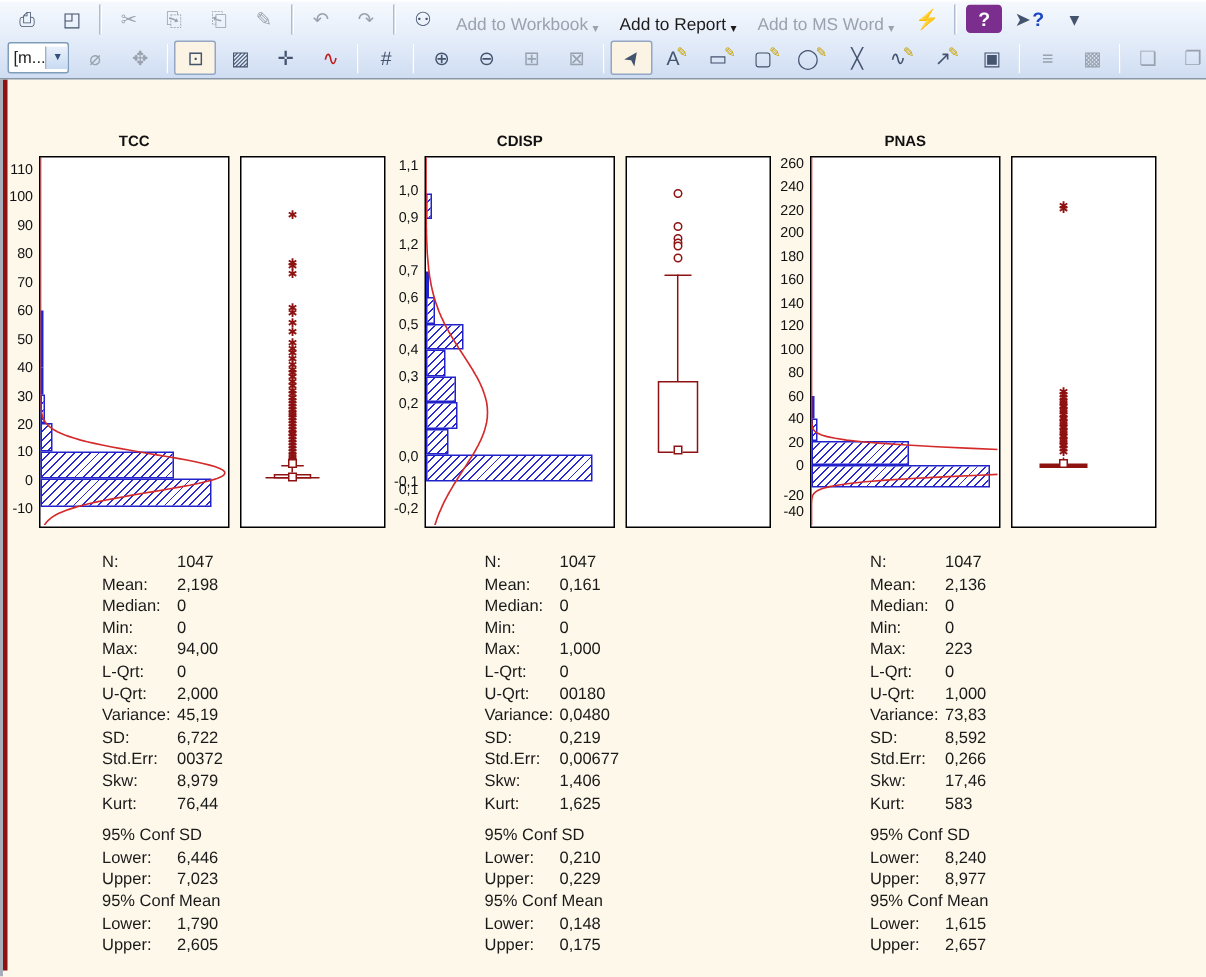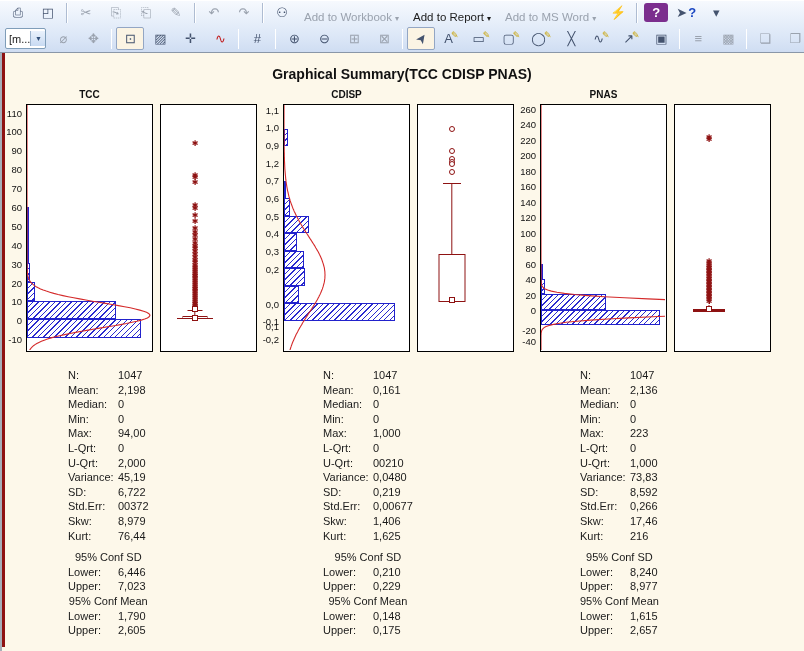--- a/index.html
+++ b/index.html
@@ -65,21 +65,21 @@
   .bp-sq{position:absolute;width:4px;height:4px;border:1px solid #8E1212;background:#fff;transform:translate(-50%,-50%);}
   .bp-stem{position:absolute;width:1.4px;background:#8E1212;transform:translateX(-50%);}
   .bp-dotted{position:absolute;width:0;border-left:1px dotted #8E1212;transform:translateX(-50%);}
   .bp-cap{position:absolute;height:1.4px;background:#8E1212;transform:translateX(-50%);}
   .bp-thick{position:absolute;height:3px;background:#8E1212;transform:translateX(-50%);}
   .bp-box{position:absolute;border:1.4px solid #8E1212;background:transparent;transform:translateX(-50%);box-sizing:border-box;}
   
   .stats{position:absolute;font-size:11px;color:#1a1a1a;white-space:nowrap;}
   .srow{height:14.6px;line-height:14.6px;}
   .slabel{display:inline-block;min-width:50px;}
-  .sheader{height:14.6px;line-height:14.6px;text-align:center;}
+  .sheader{height:14.6px;line-height:14.6px;}
   .sgap{height:7px;}
 </style>
 </head>
 <body>
 
 <div class="toolbars">
   <div class="tb-row tb-row1">
       <div class="tb-btn">
         <span class="glyph">⎙</span>
       </div>
@@ -225,21 +225,20 @@
       </div>
       <div class="tb-btn disabled">
         <span class="glyph">❐</span>
       </div>
     </div>
 </div>
 
 <div class="doc">
   <div class="win-edge"></div>
   <div class="graph-edge"></div>
-  <div class="report-title">Graphical Summary(TCC CDISP PNAS)</div>
 
   <section class="panel">
     <div class="panel-title" style="left: 26px; top: 36px; width: 127px;">TCC</div>
     <div class="plot hist" style="left: 26px; top: 51px; width: 127px; height: 248px;">
         <div class="bar" style="top: 214.387px; height: 18.6748px; width: 114.264px;"></div>
         <div class="bar" style="top: 195.712px; height: 18.6748px; width: 89.424px;"></div>
         <div class="bar" style="top: 177.037px; height: 18.6748px; width: 7.7004px;"></div>
         <div class="bar" style="top: 158.362px; height: 18.6748px; width: 2.7324px;"></div>
         <div class="bar" style="top: 139.687px; height: 18.6748px; width: 2px;"></div>
         <div class="bar" style="top: 121.013px; height: 18.6748px; width: 2px;"></div>
@@ -364,21 +363,21 @@
         <div class="bp-circ" style="left: 34px; top: 67.19px;"></div>
         <div class="bp-sq" style="left: 34px; top: 194.589px;"></div>
       </div>
     <div class="stats" style="left: 323px; top: 315px;">
         <div class="srow"><span class="slabel">N:</span><span class="sval">1047</span></div>
         <div class="srow"><span class="slabel">Mean:</span><span class="sval">0,161</span></div>
         <div class="srow"><span class="slabel">Median:</span><span class="sval">0</span></div>
         <div class="srow"><span class="slabel">Min:</span><span class="sval">0</span></div>
         <div class="srow"><span class="slabel">Max:</span><span class="sval">1,000</span></div>
         <div class="srow"><span class="slabel">L-Qrt:</span><span class="sval">0</span></div>
-        <div class="srow"><span class="slabel">U-Qrt:</span><span class="sval">00210</span></div>
+        <div class="srow"><span class="slabel">U-Qrt:</span><span class="sval">00180</span></div>
         <div class="srow"><span class="slabel">Variance:</span><span class="sval">0,0480</span></div>
         <div class="srow"><span class="slabel">SD:</span><span class="sval">0,219</span></div>
         <div class="srow"><span class="slabel">Std.Err:</span><span class="sval">0,00677</span></div>
         <div class="srow"><span class="slabel">Skw:</span><span class="sval">1,406</span></div>
         <div class="srow"><span class="slabel">Kurt:</span><span class="sval">1,625</span></div>
         <div class="sgap"></div>
         <div class="sheader">95% Conf SD</div>
         <div class="srow"><span class="slabel">Lower:</span><span class="sval">0,210</span></div>
         <div class="srow"><span class="slabel">Upper:</span><span class="sval">0,229</span></div>
         <div class="sheader">95% Conf Mean</div>
@@ -450,21 +449,21 @@
         <div class="srow"><span class="slabel">Mean:</span><span class="sval">2,136</span></div>
         <div class="srow"><span class="slabel">Median:</span><span class="sval">0</span></div>
         <div class="srow"><span class="slabel">Min:</span><span class="sval">0</span></div>
         <div class="srow"><span class="slabel">Max:</span><span class="sval">223</span></div>
         <div class="srow"><span class="slabel">L-Qrt:</span><span class="sval">0</span></div>
         <div class="srow"><span class="slabel">U-Qrt:</span><span class="sval">1,000</span></div>
         <div class="srow"><span class="slabel">Variance:</span><span class="sval">73,83</span></div>
         <div class="srow"><span class="slabel">SD:</span><span class="sval">8,592</span></div>
         <div class="srow"><span class="slabel">Std.Err:</span><span class="sval">0,266</span></div>
         <div class="srow"><span class="slabel">Skw:</span><span class="sval">17,46</span></div>
-        <div class="srow"><span class="slabel">Kurt:</span><span class="sval">216</span></div>
+        <div class="srow"><span class="slabel">Kurt:</span><span class="sval">583</span></div>
         <div class="sgap"></div>
         <div class="sheader">95% Conf SD</div>
         <div class="srow"><span class="slabel">Lower:</span><span class="sval">8,240</span></div>
         <div class="srow"><span class="slabel">Upper:</span><span class="sval">8,977</span></div>
         <div class="sheader">95% Conf Mean</div>
         <div class="srow"><span class="slabel">Lower:</span><span class="sval">1,615</span></div>
         <div class="srow"><span class="slabel">Upper:</span><span class="sval">2,657</span></div>
       </div>
   <span class="tick" style="left: 512px; width: 24px; top: 50.925px;">260</span>
       <span class="tick" style="left: 512px; width: 24px; top: 66.425px;">240</span>

